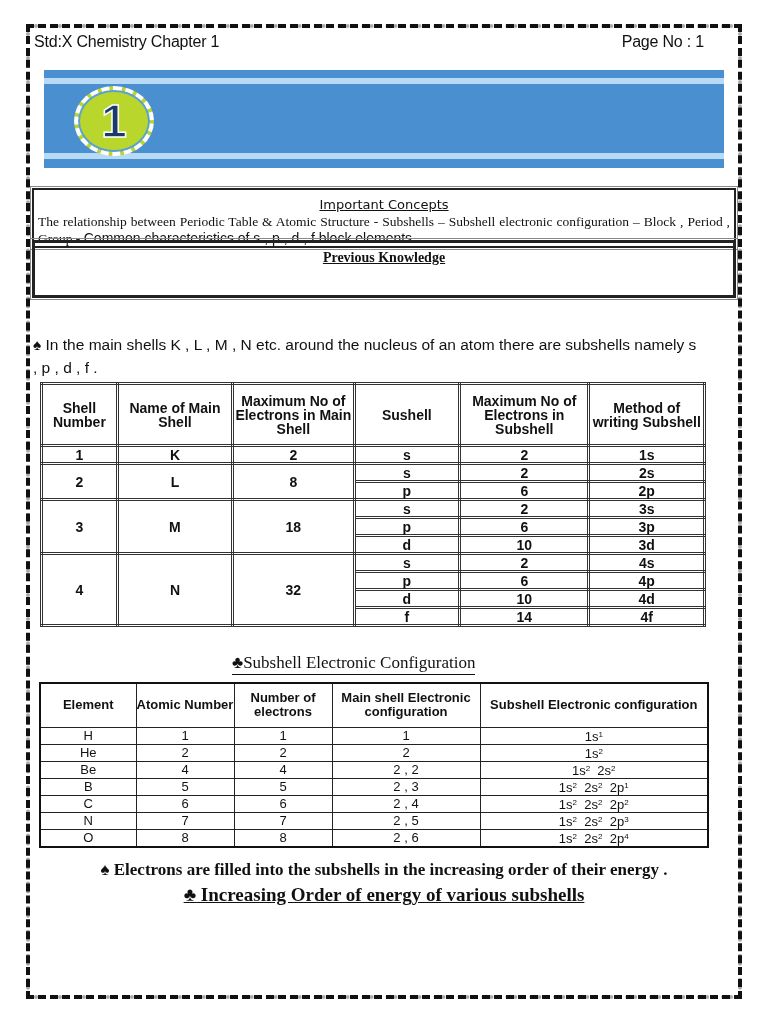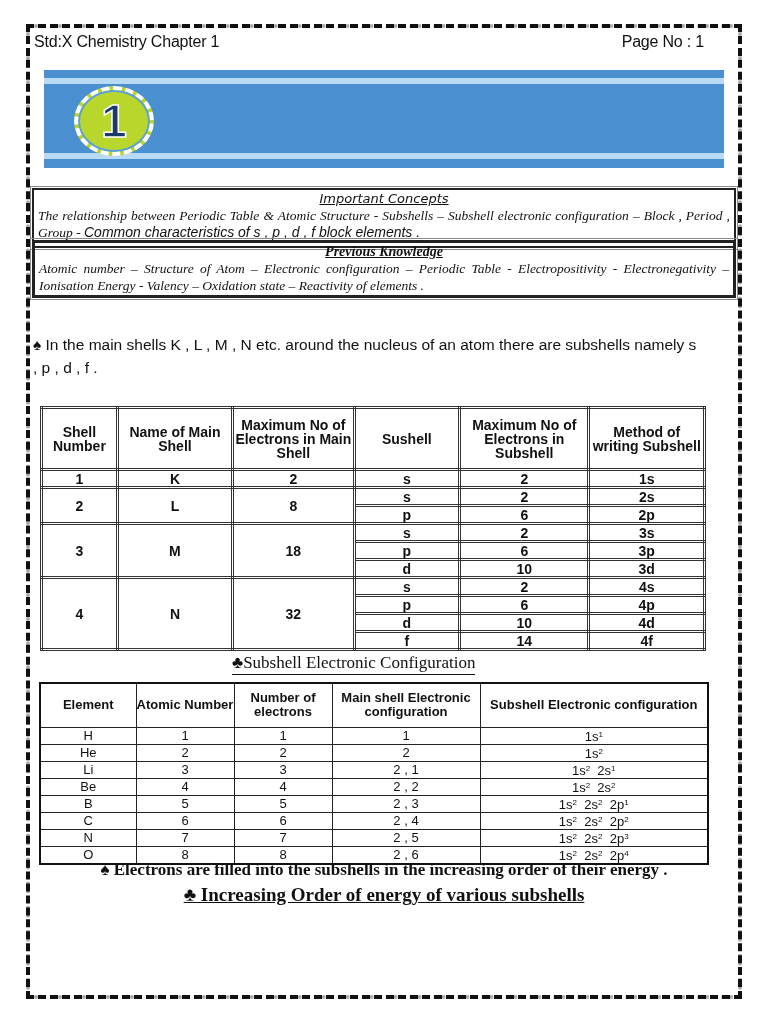--- a/index.html
+++ b/index.html
@@ -43,41 +43,41 @@
   }
   .banner-title {
     position: absolute; right: 28px; top: 12px; text-align: right;
     font-family: "Liberation Serif", serif; font-size: 36px; line-height: 38px;
     color: #ffffff; -webkit-text-stroke: 1px #1a2a44; font-weight: bold; letter-spacing: 0.3px;
   }
 
   .concept-box {
     position: absolute; left: 32px; width: 704px;
     border: 2px solid #222; outline: 1px solid #888; outline-offset: 1px;
-    padding: 0 4px 4px 4px;
-    font-family: "Liberation Serif", serif; font-size: 13.5px; line-height: 17px; font-style: italic;
+    padding: 6px 4px 4px 4px;
+    font-family: "Liberation Serif", serif; font-size: 13.5px; line-height: 17px;
   }
   .concept-box.c1 { top: 188px; height: 60px; }
   .concept-box.c2 { top: 240px; height: 58px; border-width: 3px; }
   .concept-box .box-title {
     text-align: center; text-decoration: underline; font-size: 14px;
   }
   .concept-box.c1 .box-title { font-family: "DejaVu Sans", sans-serif; font-size: 13px; }
   .concept-box.c2 .box-title { font-weight: bold; }
   .concept-box p { text-align: justify; text-align-last: left; }
   .concept-box .sans { font-family: "Liberation Sans", sans-serif; font-size: 14px; }
 
   .intro {
     position: absolute; left: 33px; top: 333px; width: 670px;
     font-family: "Liberation Sans", sans-serif; font-size: 15.5px; line-height: 23px;
   }
 
   table { border-collapse: collapse; }
   .shell-table {
-    position: absolute; left: 40px; top: 406px; width: 666px;
+    position: absolute; left: 40px; top: 382px; width: 666px;
     font-family: "Liberation Sans", sans-serif; font-weight: bold; font-size: 14px;
     border: 3px double #222;
   }
   .shell-table th, .shell-table td {
     border: 3px double #333; text-align: center; padding: 0; line-height: 14px;
   }
   .shell-table th { height: 62px; font-size: 14px; }
   .shell-table td { height: 18px; }
 
   .section-title {
@@ -124,21 +124,20 @@
   </div>
 </div>
 
 <div class="concept-box c1">
   <div class="box-title">Important Concepts</div>
   <p><span>The relationship between Periodic Table &amp; Atomic Structure - Subshells – Subshell electronic configuration – Block , Period , Group - </span><span class="sans"> Common characteristics of  s , p , d , f block elements .</span></p>
 </div>
 
 <div class="concept-box c2">
   <div class="box-title">Previous Knowledge</div>
-  <p>Atomic number – Structure of Atom – Electronic configuration – Periodic Table - Electropositivity - Electronegativity – Ionisation Energy - Valency – Oxidation state – Reactivity of elements .</p>
 </div>
 
 <div class="intro">
   <span>♠</span><span>  In the main shells K , L , M , N etc. around the nucleus of an atom there are subshells namely s , p , d , f .</span>
 </div>
 
 <table class="shell-table">
   <thead>
     <tr>
       <th style="width:76px">Shell Number</th>
@@ -238,27 +237,20 @@
         <td><span>1s</span><sup>1</sup></td>
       </tr>
       <tr>
         <td>He</td>
         <td>2</td>
         <td>2</td>
         <td>2</td>
         <td><span>1s</span><sup>2</sup></td>
       </tr>
       <tr>
-        <td>Li</td>
-        <td>3</td>
-        <td>3</td>
-        <td>2 , 1</td>
-        <td><span>1s</span><sup>2</sup>&nbsp;&nbsp;<span>2s</span><sup>1</sup></td>
-      </tr>
-      <tr>
         <td>Be</td>
         <td>4</td>
         <td>4</td>
         <td>2 , 2</td>
         <td><span>1s</span><sup>2</sup>&nbsp;&nbsp;<span>2s</span><sup>2</sup></td>
       </tr>
       <tr>
         <td>B</td>
         <td>5</td>
         <td>5</td>

